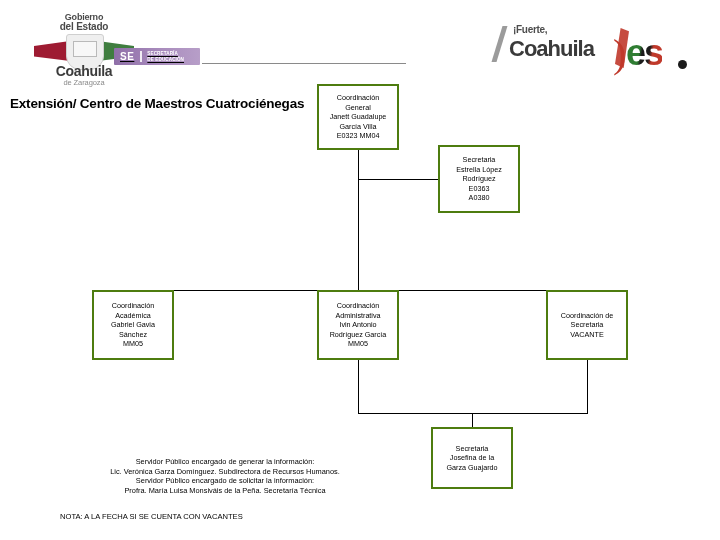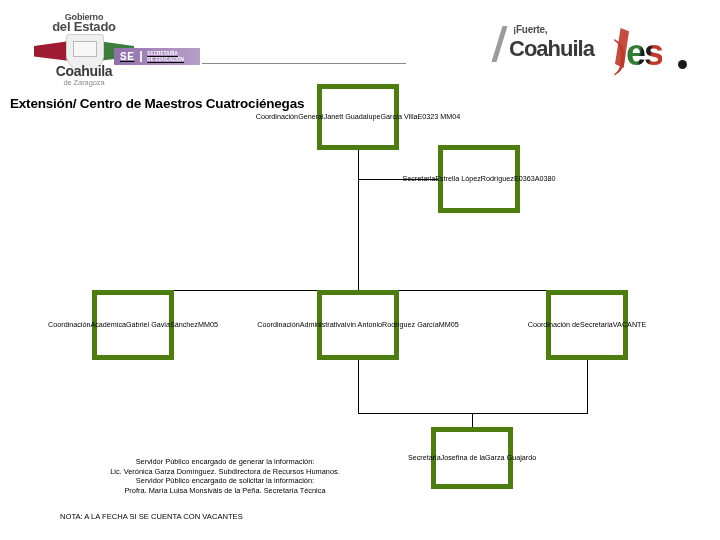--- a/index.html
+++ b/index.html
@@ -32,21 +32,21 @@
     position: absolute;
     left: 0; top: 0;
     width: 120px;
     text-align: center;
     font-size: 9px;
     font-weight: bold;
     color: #4a4a4a;
     line-height: 10px;
     letter-spacing: -0.2px;
   }
-  .logo-left .gob-text .l2 { font-size: 13px; }
+  .logo-left .gob-text .l2 { font-size: 10px; }
   .logo-left .flag {
     position: absolute;
     left: 10px; top: 25px;
     width: 100px; height: 26px;
   }
   .logo-left .flag .red {
     position: absolute;
     left: 0; top: 4px;
     width: 36px; height: 20px;
     background: #9e1b32;
@@ -204,25 +204,25 @@
     font-size: 13.5px;
     font-weight: bold;
     color: #000000;
     letter-spacing: -0.2px;
     white-space: nowrap;
   }
 
   
   .node {
     position: absolute;
-    border: 5px solid #4d7c0f;
+    border: 2px solid #4d7c0f;
     background: #ffffff;
     box-sizing: border-box;
     display: flex;
-    flex-direction: row;
+    flex-direction: column;
     align-items: center;
     justify-content: center;
     text-align: center;
     color: #000000;
     font-size: 7.2px;
     line-height: 9.6px;
     padding: 2px;
     z-index: 3;
   }
   .node .ln { display: block; white-space: nowrap; }

